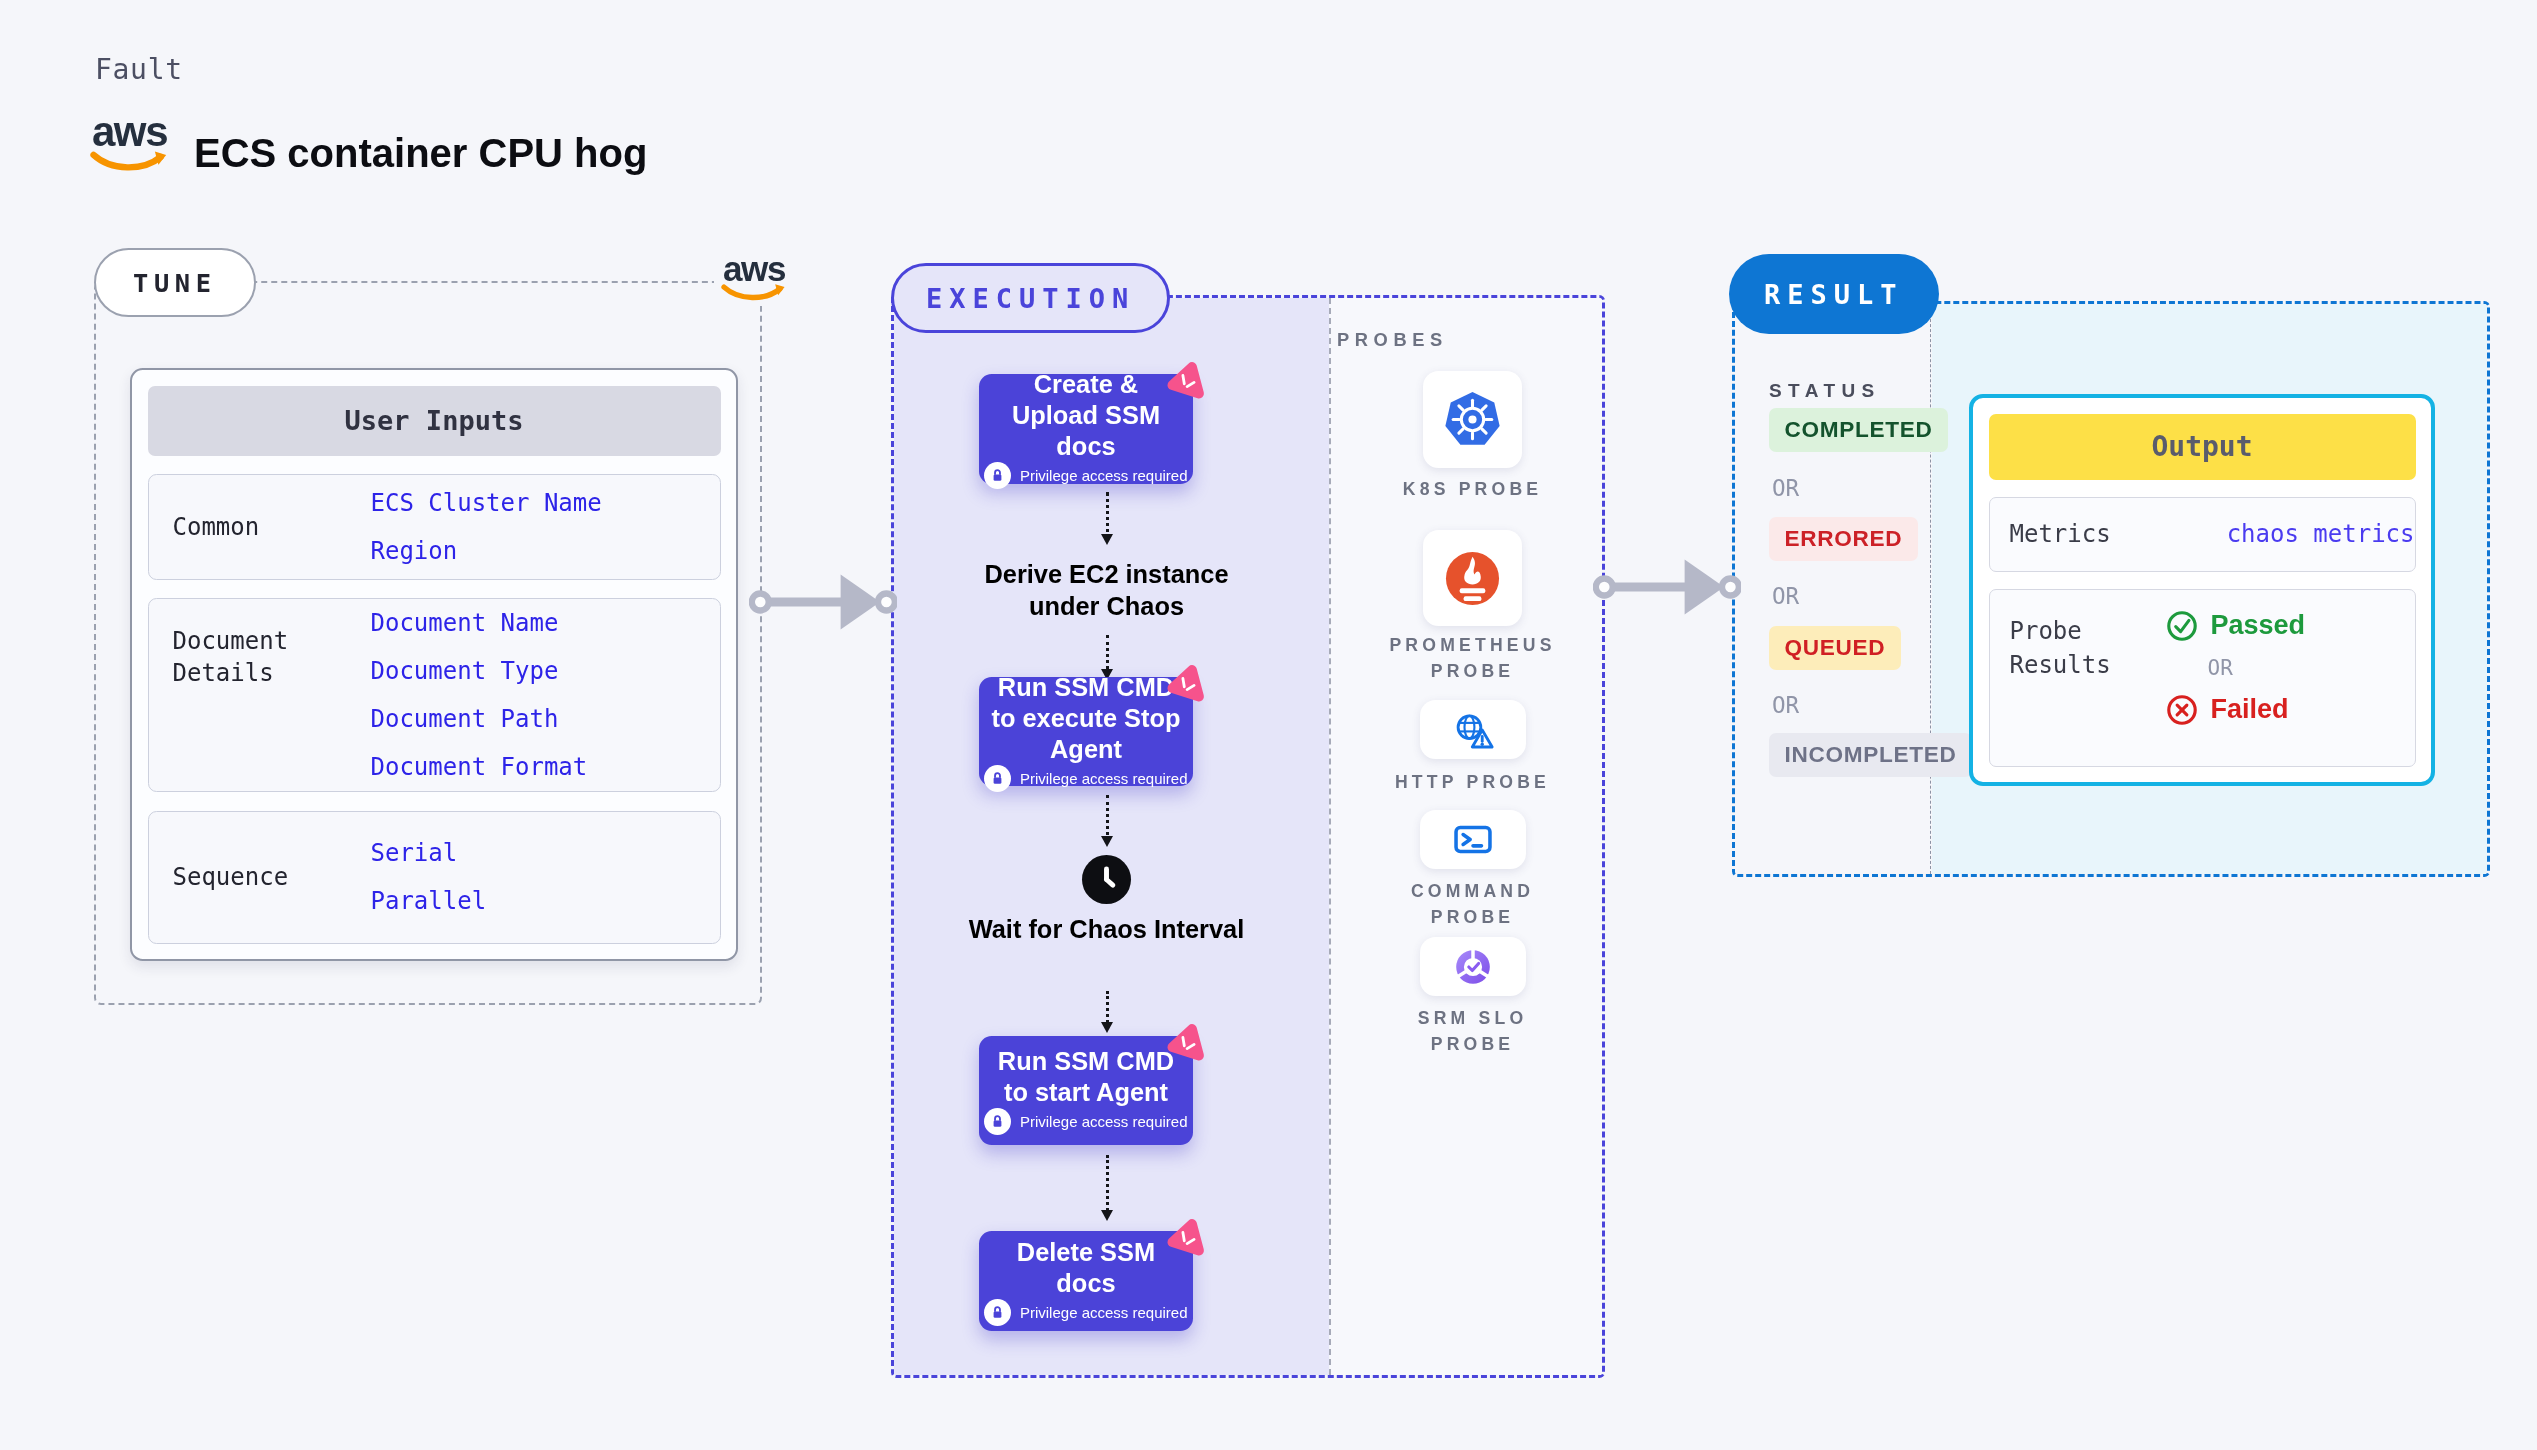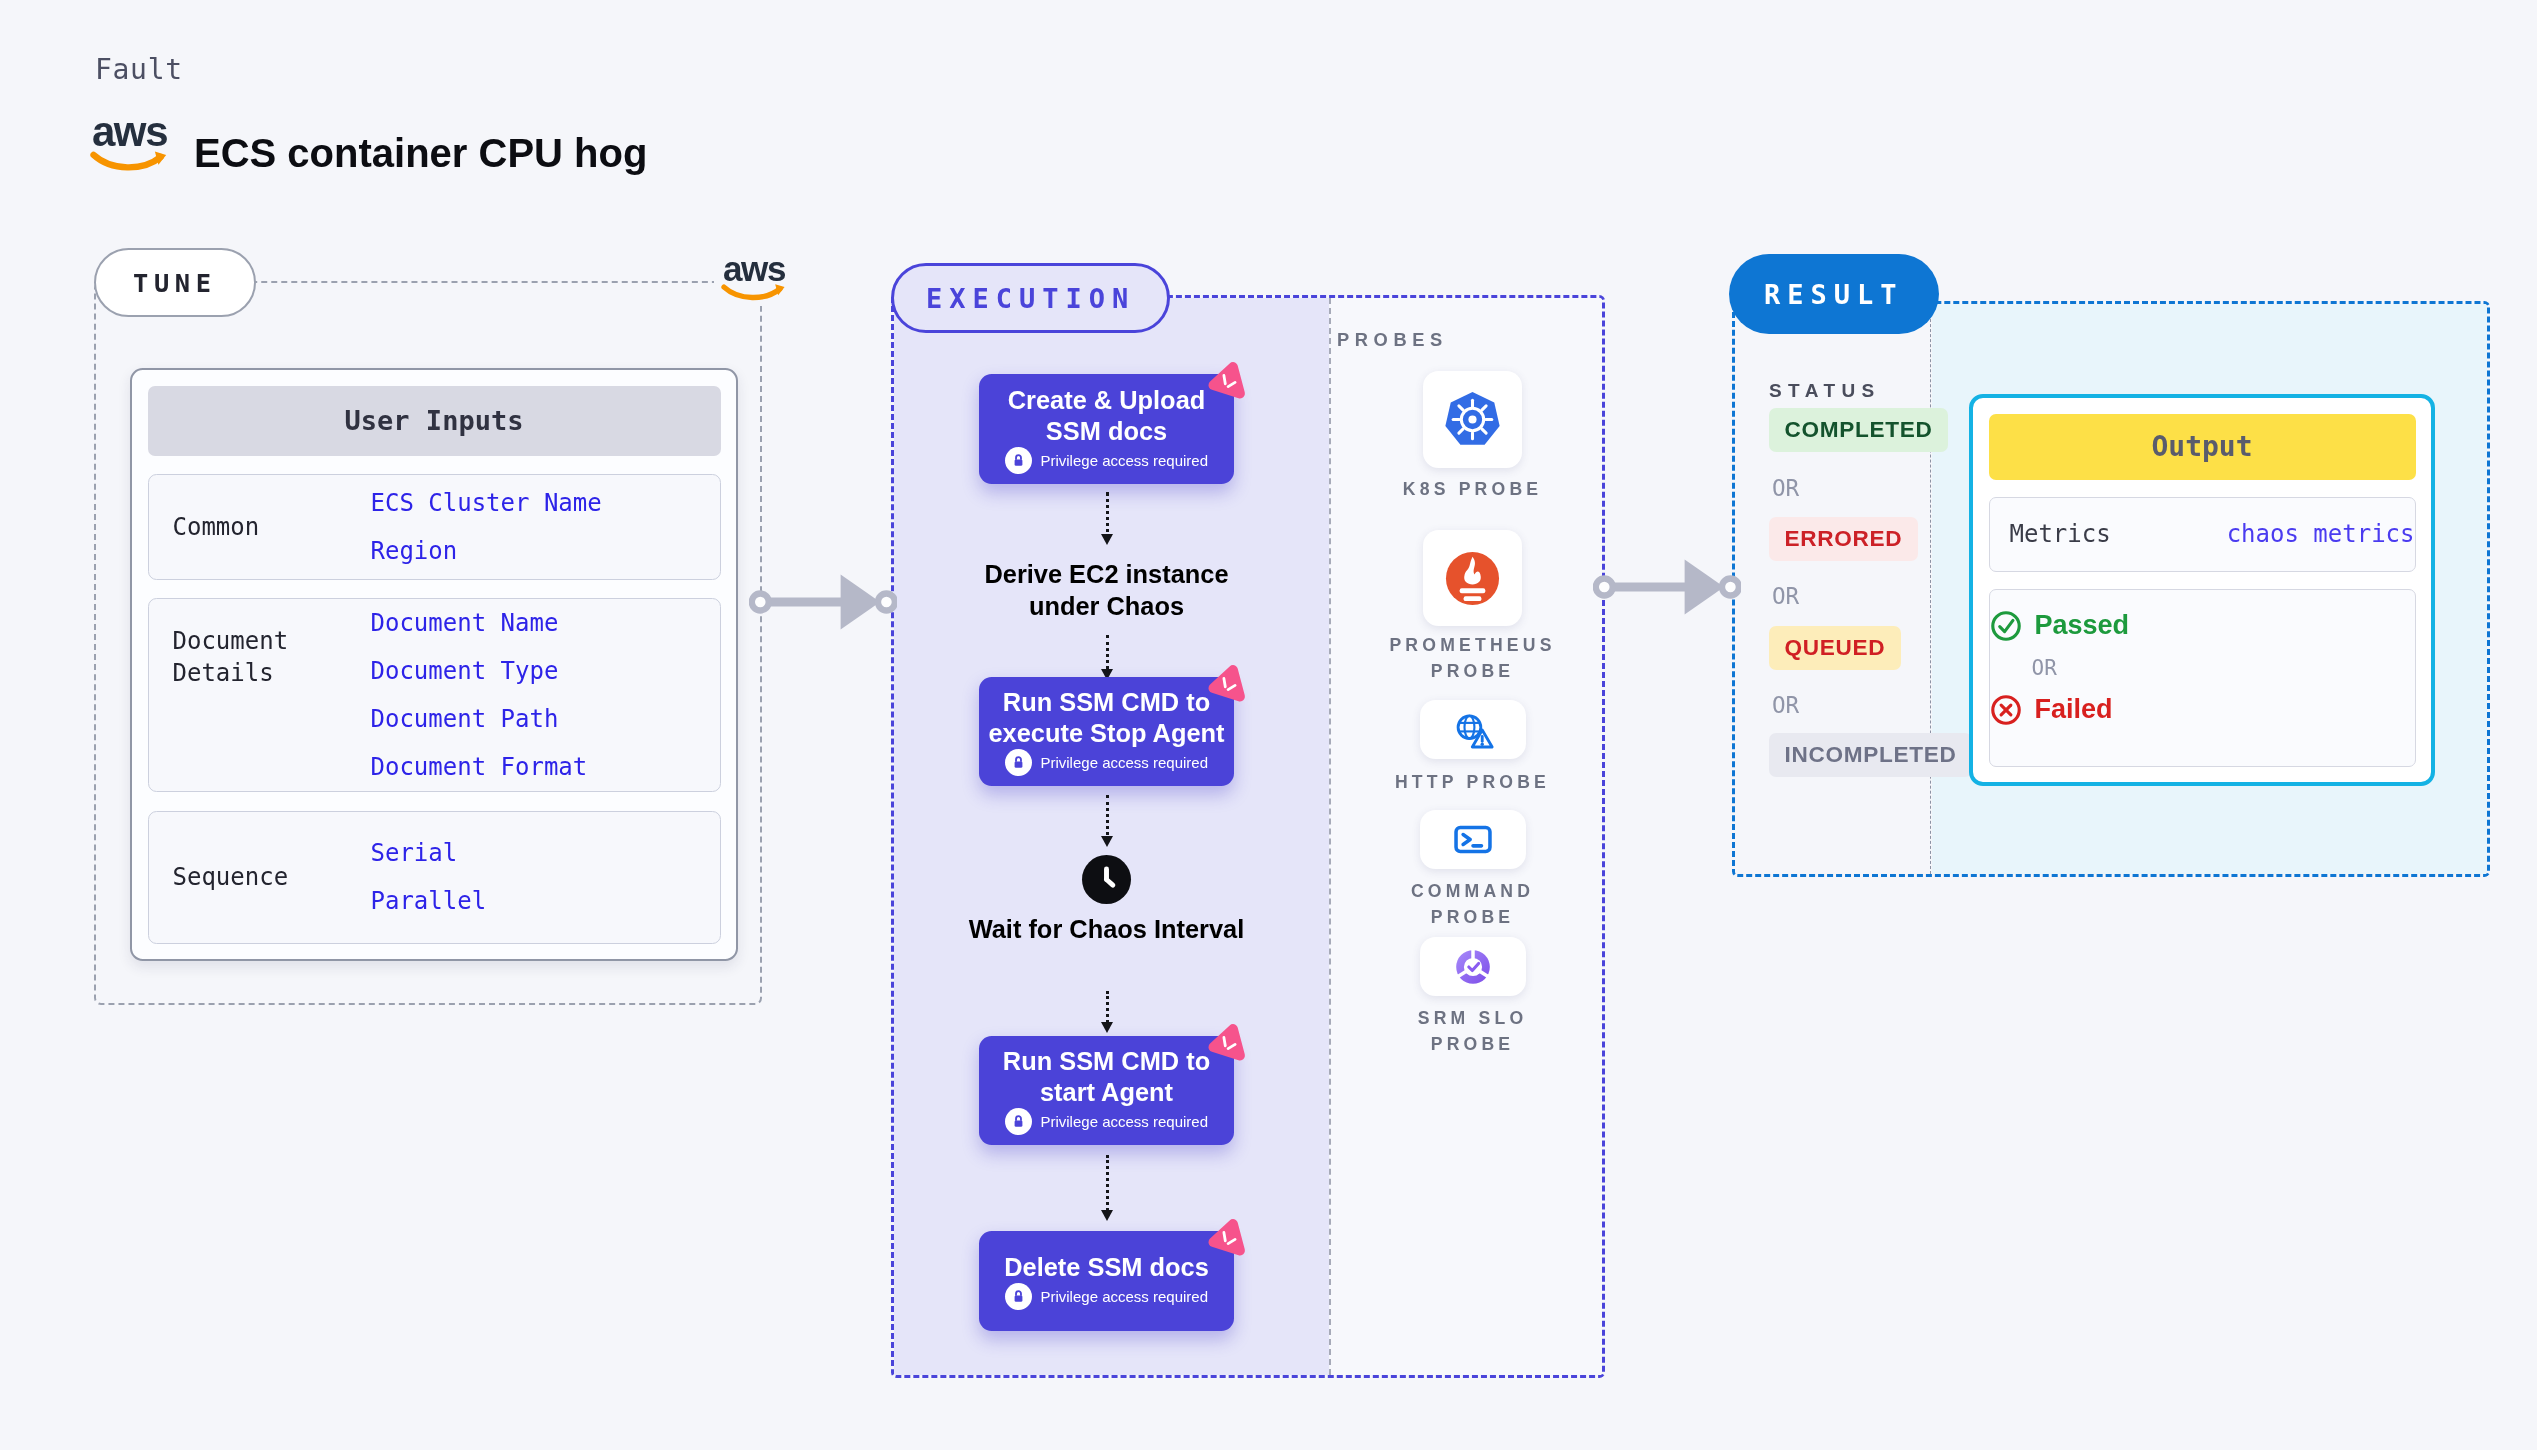--- a/index.html
+++ b/index.html
@@ -37,21 +37,21 @@
   .ui-value{font-size:24px;color:#2d23e8;line-height:48px;}
 
   
   .connector{z-index:5;}
 
   
   .exec-box{border:3.5px dashed #4a44da;border-radius:5.6px;overflow:hidden;}
   .exec-bg-left{position:absolute;left:0;top:0;width:435px;height:100%;background:#e5e5f9;}
   .exec-bg-right{position:absolute;left:435px;top:0;right:0;height:100%;background:#f7f8fc;}
   .exec-sep{position:absolute;left:435px;top:0;bottom:0;width:0;border-left:2.1px dashed #a6aab8;}
-  .step{position:absolute;left:85px;width:255px;background:#4b43d8;border-radius:12.7px;color:#fff;
+  .step{position:absolute;left:85px;width:214px;background:#4b43d8;border-radius:12.7px;color:#fff;
         display:flex;flex-direction:column;align-items:center;justify-content:center;gap:0;
         box-shadow:0 8.5px 17px rgba(59,48,199,.28);}
   .step-title{font-size:25.4px;font-weight:bold;line-height:31px;text-align:center;padding:0 8.5px;}
   .priv{display:flex;align-items:center;gap:8.5px;}
   .priv-circle{width:27px;height:27px;border-radius:50%;background:#fff;display:flex;
                align-items:center;justify-content:center;}
   .priv-text{font-size:15px;}
   .ribbon{position:absolute;top:-14px;right:-12.7px;width:42px;height:42px;}
   .flow-label{position:absolute;left:61px;width:303px;text-align:center;font-weight:bold;
               font-size:25.4px;line-height:32px;color:#000000;}
@@ -356,20 +356,21 @@
 
     <div class="output-card">
       <div class="output-header mono">Output</div>
 
       <div class="output-row row-metrics">
         <div class="out-label mono">Metrics</div>
         <div class="out-value mono">chaos metrics</div>
       </div>
 
       <div class="output-row row-probe">
+        <div class="out-label mono" style="padding-top:24px;">Probe Results</div>
         <div class="pr-col">
           <div class="pr-row">
             <svg width="32" height="32" viewBox="0 0 46 46">
               <circle cx="23" cy="23" r="19" stroke="#1d9a3d" stroke-width="4.5" fill="none"></circle>
               <polyline points="14,24 21,31 33,15" stroke="#1d9a3d" stroke-width="4.5" fill="none" stroke-linecap="round" stroke-linejoin="round"></polyline>
             </svg>
             <span class="passed-text">Passed</span>
           </div>
           <div class="pr-or mono">OR</div>
           <div class="pr-row">

